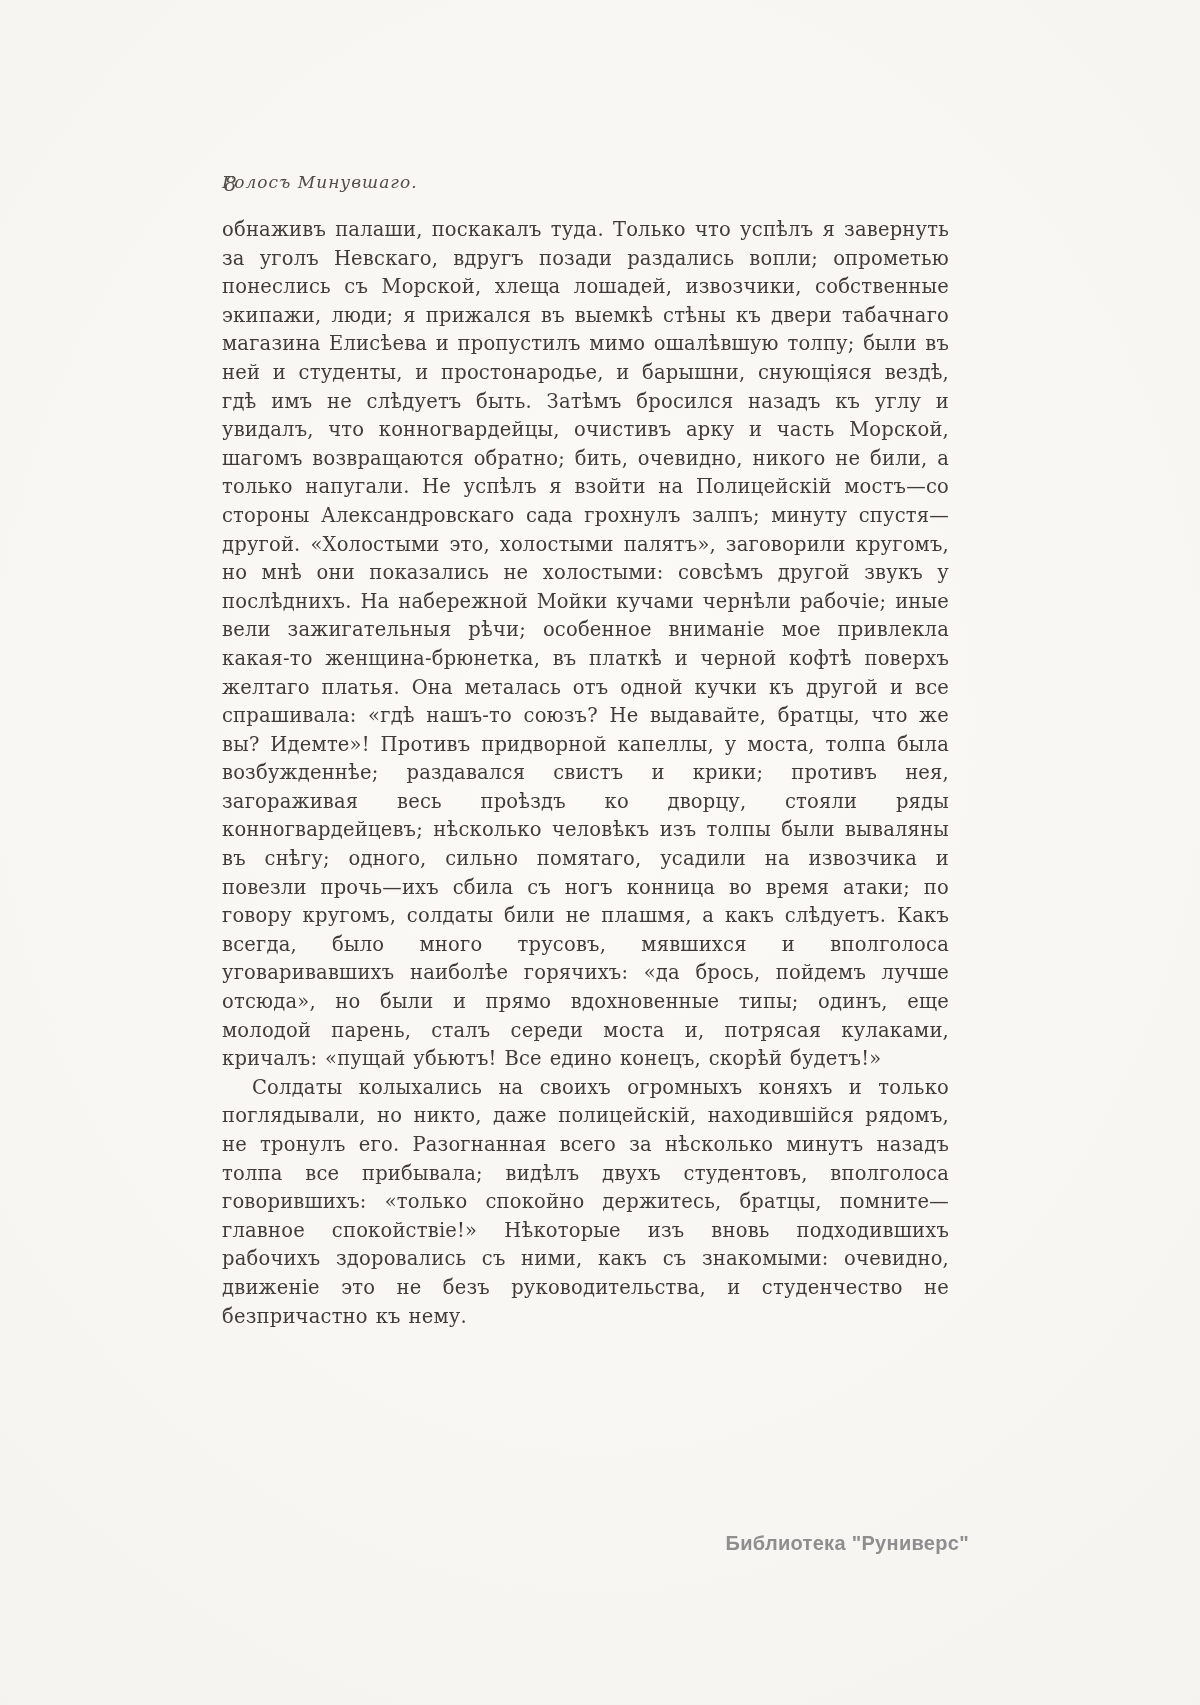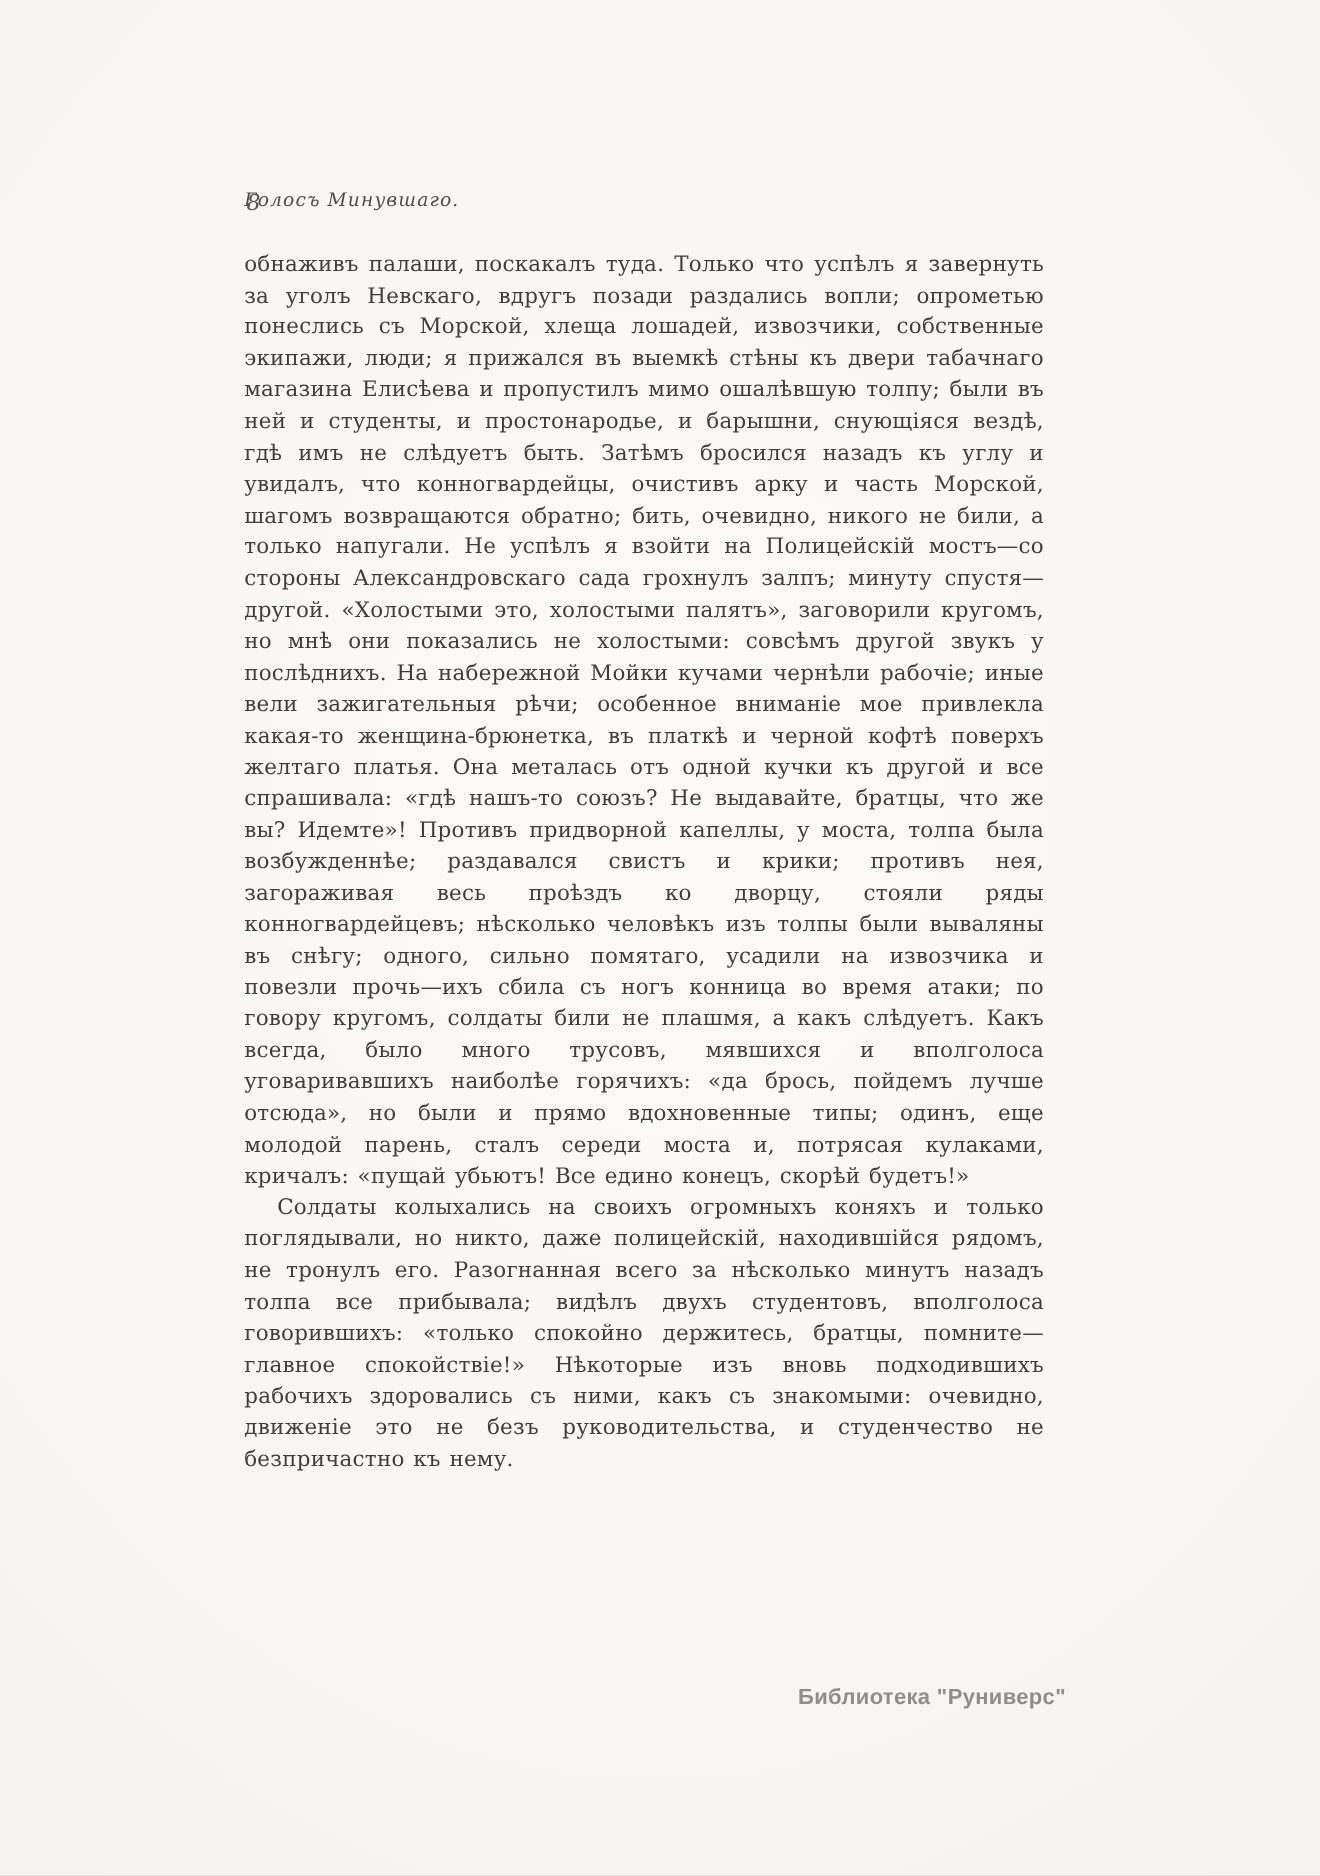--- a/index.html
+++ b/index.html
@@ -39,21 +39,21 @@
     right: 0;
     top: 0;
     text-align: left;
     font-style: italic;
     font-size: 17px;
     letter-spacing: 1px;
     color: #514e49;
   }
   .text-block {
     position: absolute;
-    top: 226px;
+    top: 216px;
     left: 222px;
     width: 727px;
     font-size: 19.5px;
     line-height: 28.6px;
     text-align: justify;
     letter-spacing: 0.2px;
     word-spacing: 1.5px;
     color: #403d38;
   }
   .para {

